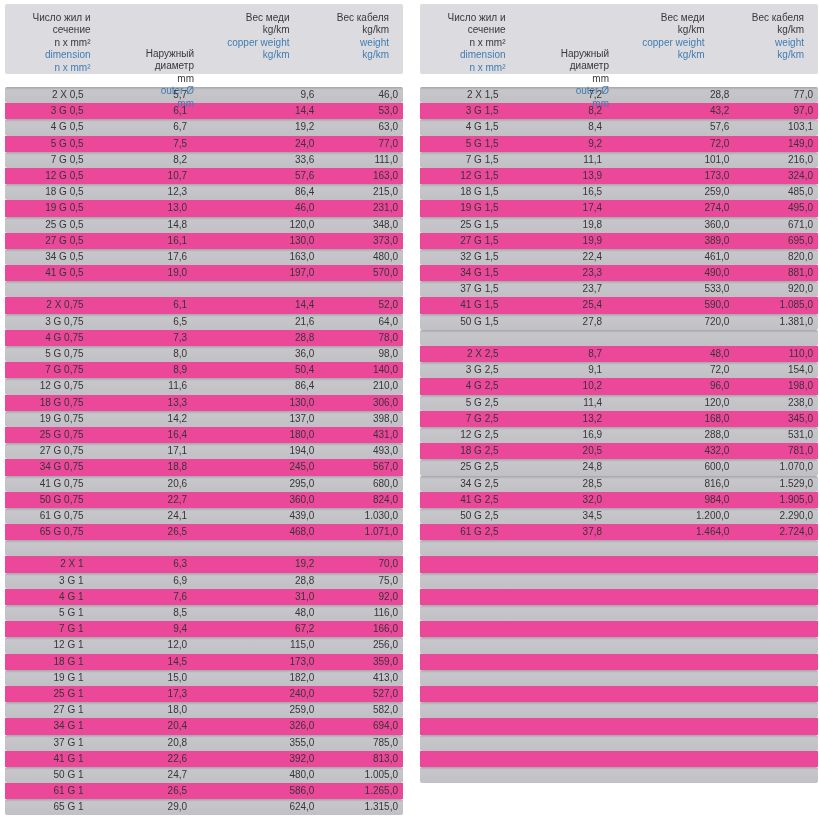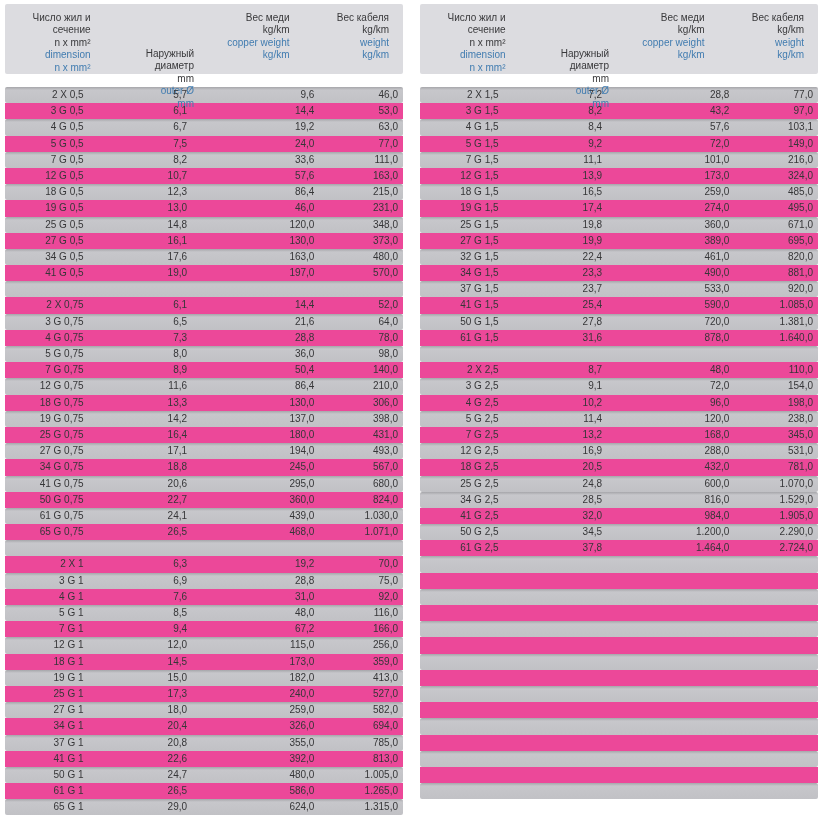--- a/index.html
+++ b/index.html
@@ -482,26 +482,20 @@
           <div class="cell c1">25,4</div>
           <div class="cell c2">590,0</div>
           <div class="cell c3">1.085,0</div>
         </div>
         <div class="row gray">
           <div class="cell c0">50 G 1,5</div>
           <div class="cell c1">27,8</div>
           <div class="cell c2">720,0</div>
           <div class="cell c3">1.381,0</div>
         </div>
-        <div class="row white">
-          <div class="cell c0">61 G 1,5</div>
-          <div class="cell c1">31,6</div>
-          <div class="cell c2">878,0</div>
-          <div class="cell c3">1.640,0</div>
-        </div>
         <div class="row gray"></div>
         <div class="row white">
           <div class="cell c0">2 X 2,5</div>
           <div class="cell c1">8,7</div>
           <div class="cell c2">48,0</div>
           <div class="cell c3">110,0</div>
         </div>
         <div class="row gray">
           <div class="cell c0">3 G 2,5</div>
           <div class="cell c1">9,1</div>

